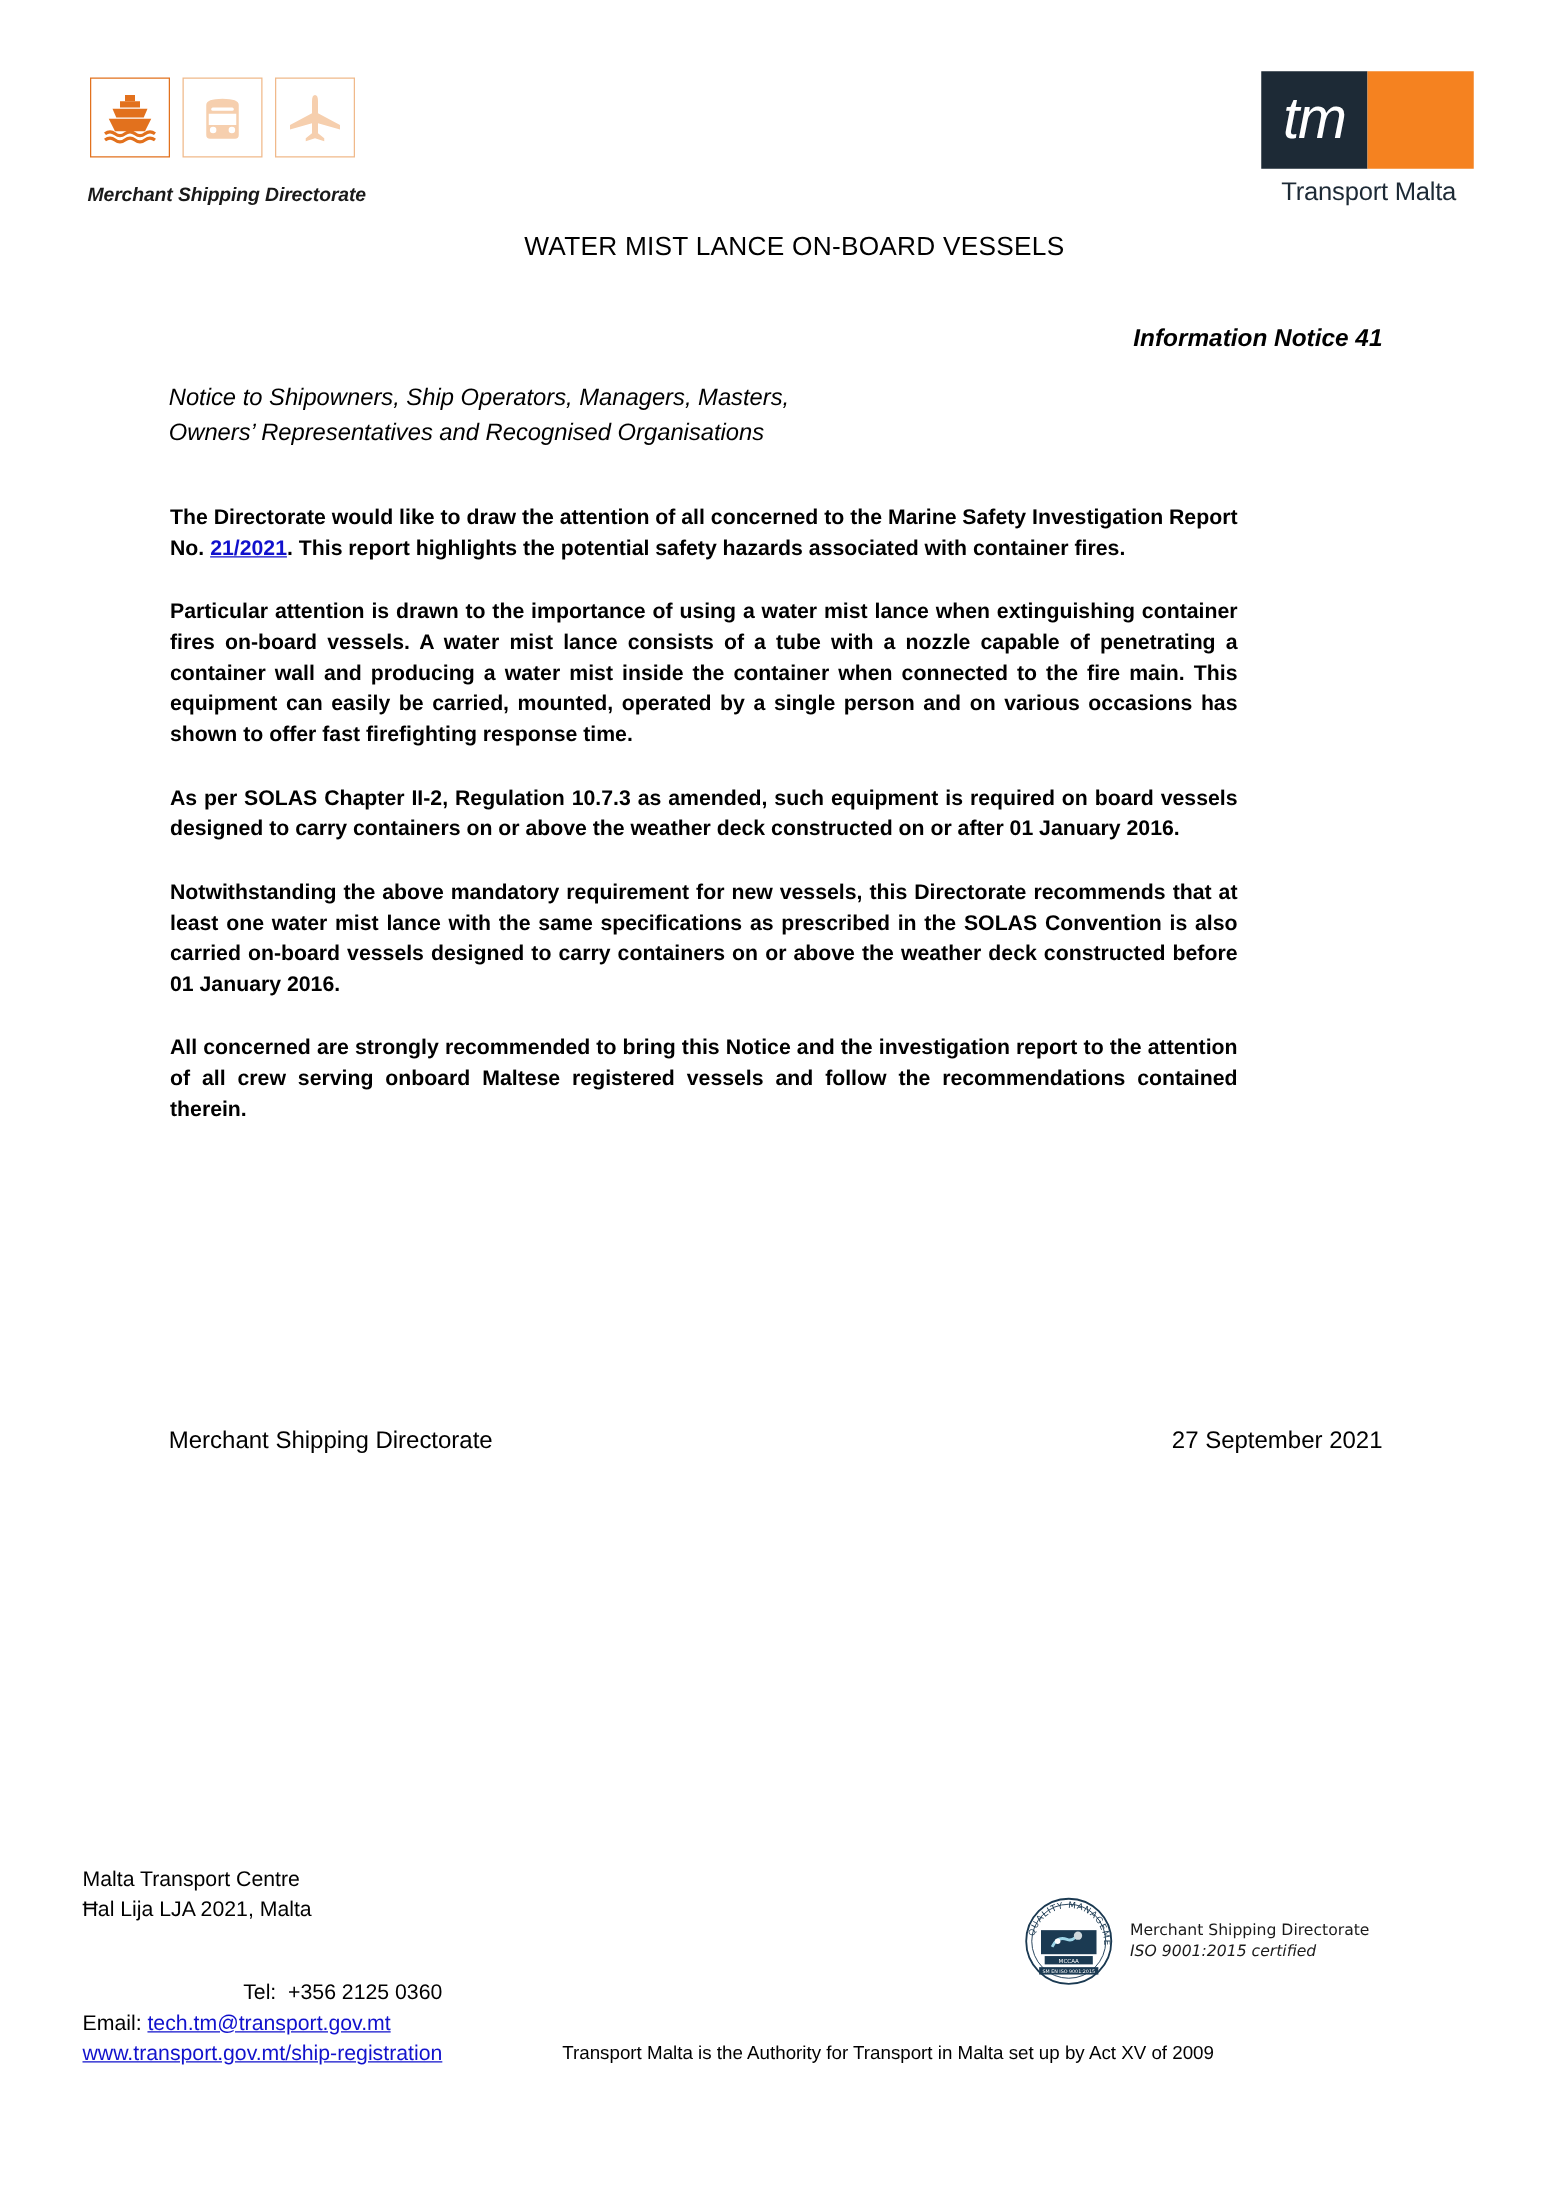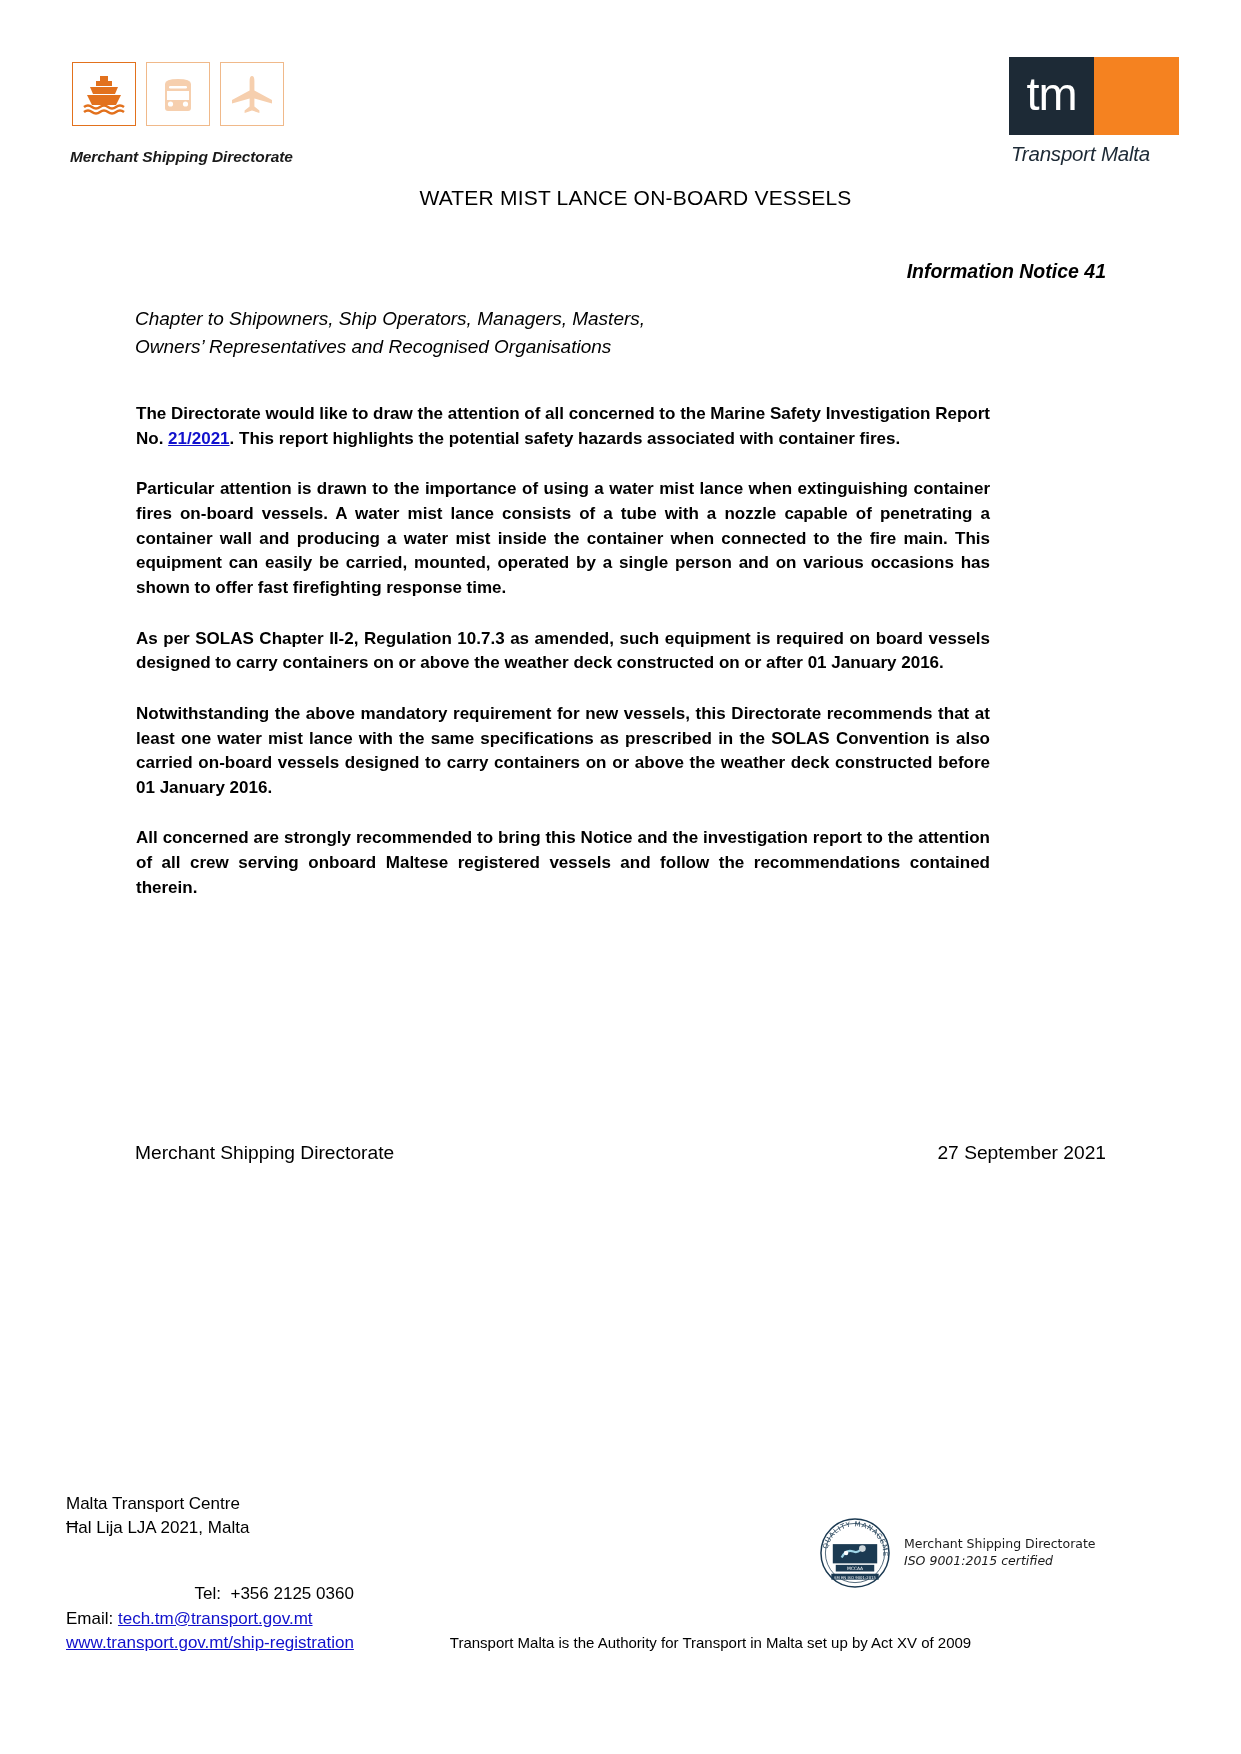--- a/index.html
+++ b/index.html
@@ -63,20 +63,21 @@
   .tm-logo {
     position: absolute;
     right: 62px;
     top: 57px;
     width: 170px;
   }
   .tm-squares {
     display: flex;
     height: 78px;
     width: 200px;
+    font-style: italic;
   }
   .tm-dark {
     width: 85px;
     height: 78px;
     background: #1d2a36;
     color: #ffffff;
     display: flex;
     align-items: center;
     justify-content: center;
     font-size: 47px;
@@ -89,23 +90,22 @@
   .tm-orange {
     width: 85px;
     height: 78px;
     background: #f58220;
   }
   .tm-wordmark {
     margin-top: 7px;
     font-size: 20.5px;
     color: #1d2a36;
     letter-spacing: -0.2px;
-    text-align: left;
+    text-align: center;
     padding-left: 2px;
-    font-style: italic;
   }
 
   
   .doc-title {
     position: absolute;
     top: 186px;
     left: 0;
     right: 0;
     text-align: center;
     font-size: 21px;
@@ -274,21 +274,21 @@
     </div>
   </div>
 
   <div class="doc-title">WATER MIST LANCE ON-BOARD VESSELS</div>
 
   <div class="notice-number">Information Notice 41</div>
 
   <div class="content">
 
     <div class="addressee">
-      <div>Chapter to Shipowners, Ship Operators, Managers, Masters,</div>
+      <div>Notice to Shipowners, Ship Operators, Managers, Masters,</div>
       <div>Owners’ Representatives and Recognised Organisations</div>
     </div>
 
     <p class="para first"><span>The Directorate would like to draw the attention of all concerned to the Marine Safety Investigation Report No. </span><a class="inline-link" href="#">21/2021</a><span>. This report highlights the potential safety hazards associated with container fires.</span></p>
 
     <p class="para">Particular attention is drawn to the importance of using a water mist lance when extinguishing container fires on-board vessels. A water mist lance consists of a tube with a nozzle capable of penetrating a container wall and producing a water mist inside the container when connected to the fire main. This equipment can easily be carried, mounted, operated by a single person and on various occasions has shown to offer fast firefighting response time.</p>
 
     <p class="para">As per SOLAS Chapter II-2, Regulation 10.7.3 as amended, such equipment is required on board vessels designed to carry containers on or above the weather deck constructed on or after 01 January 2016.</p>
 
     <p class="para">Notwithstanding the above mandatory requirement for new vessels, this Directorate recommends that at least one water mist lance with the same specifications as prescribed in the SOLAS Convention is also carried on-board vessels designed to carry containers on or above the weather deck constructed before 01 January 2016.</p>

